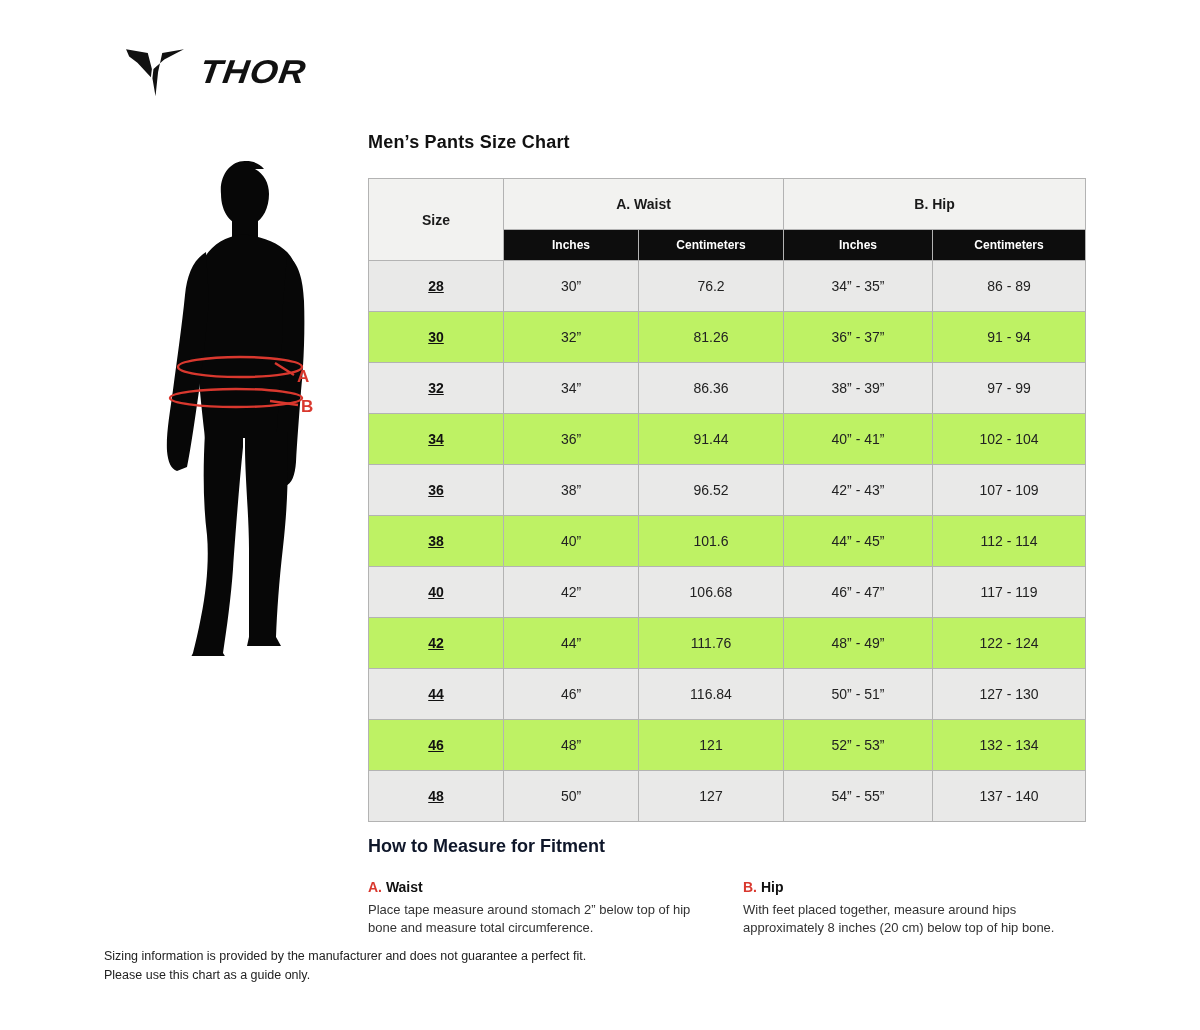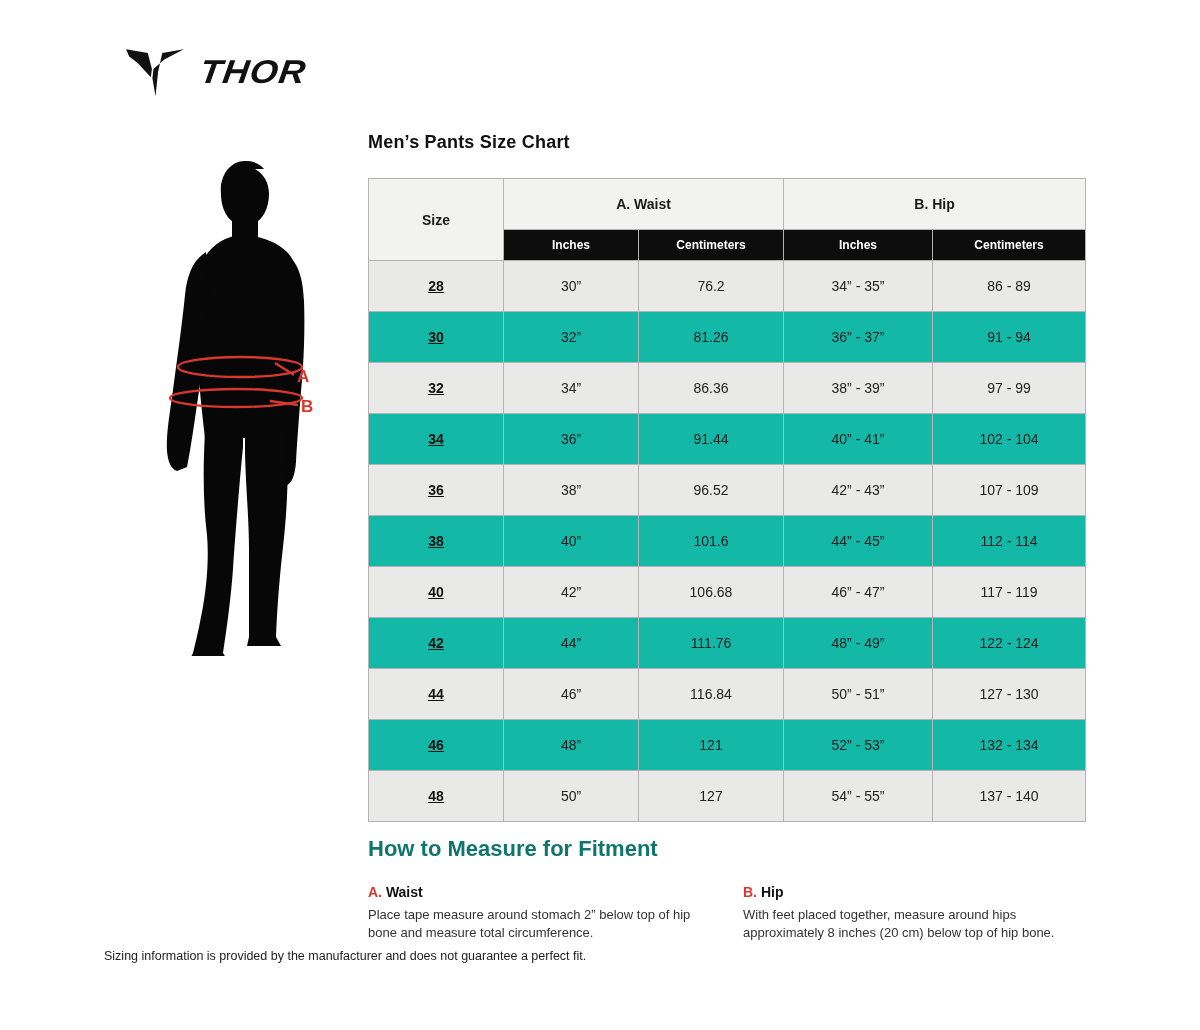--- a/index.html
+++ b/index.html
@@ -58,27 +58,27 @@
   }
   thead th.size-head { background: #f2f2f0; }
   thead tr.band th {
     background: #0d0d0d;
     color: #ffffff;
     height: 31px;
     font-size: 12px;
     font-weight: bold;
     border-color: #b3b3b3;
   }
-  tbody td { height: 51px; color: #222; background: #14b8a6; }
+  tbody td { height: 51px; color: #222; background: #bef264; }
   tbody tr:nth-child(odd) td { background: #e9e9e8; }
   tbody td.c-size { font-weight: bold; color: #111; text-decoration: underline; }
 
   
   .howto { position: absolute; left: 368px; top: 836px; width: 720px; }
-  .howto-title { font-size: 22px; font-weight: bold; color: #0f766e; }
+  .howto-title { font-size: 18px; font-weight: bold; color: #0f172a; }
   .howto-cols { display: flex; margin-top: 22px; }
   .howto-col { width: 375px; padding-right: 30px; }
   .howto-col + .howto-col { width: 345px; padding-right: 0; }
   .howto-sub { font-size: 14px; font-weight: bold; color: #111; margin-bottom: 6px; }
   .howto-sub .letter { color: #d9382e; }
   .howto-text { font-size: 13px; color: #333; line-height: 1.42; }
 
   
   .footnote {
     position: absolute; left: 104px; top: 947px;
@@ -251,13 +251,14 @@
         <span class="letter">B.</span>
         <span>Hip</span>
       </div>
       <div class="howto-text">With feet placed together, measure around hips approximately 8 inches (20 cm) below top of hip bone.</div>
     </div>
   </div>
 </div>
 
 <div class="footnote">
   <div>Sizing information is provided by the manufacturer and does not guarantee a perfect fit.</div>
+  <div>Please use this chart as a guide only.</div>
 </div>
 
 </body></html>

